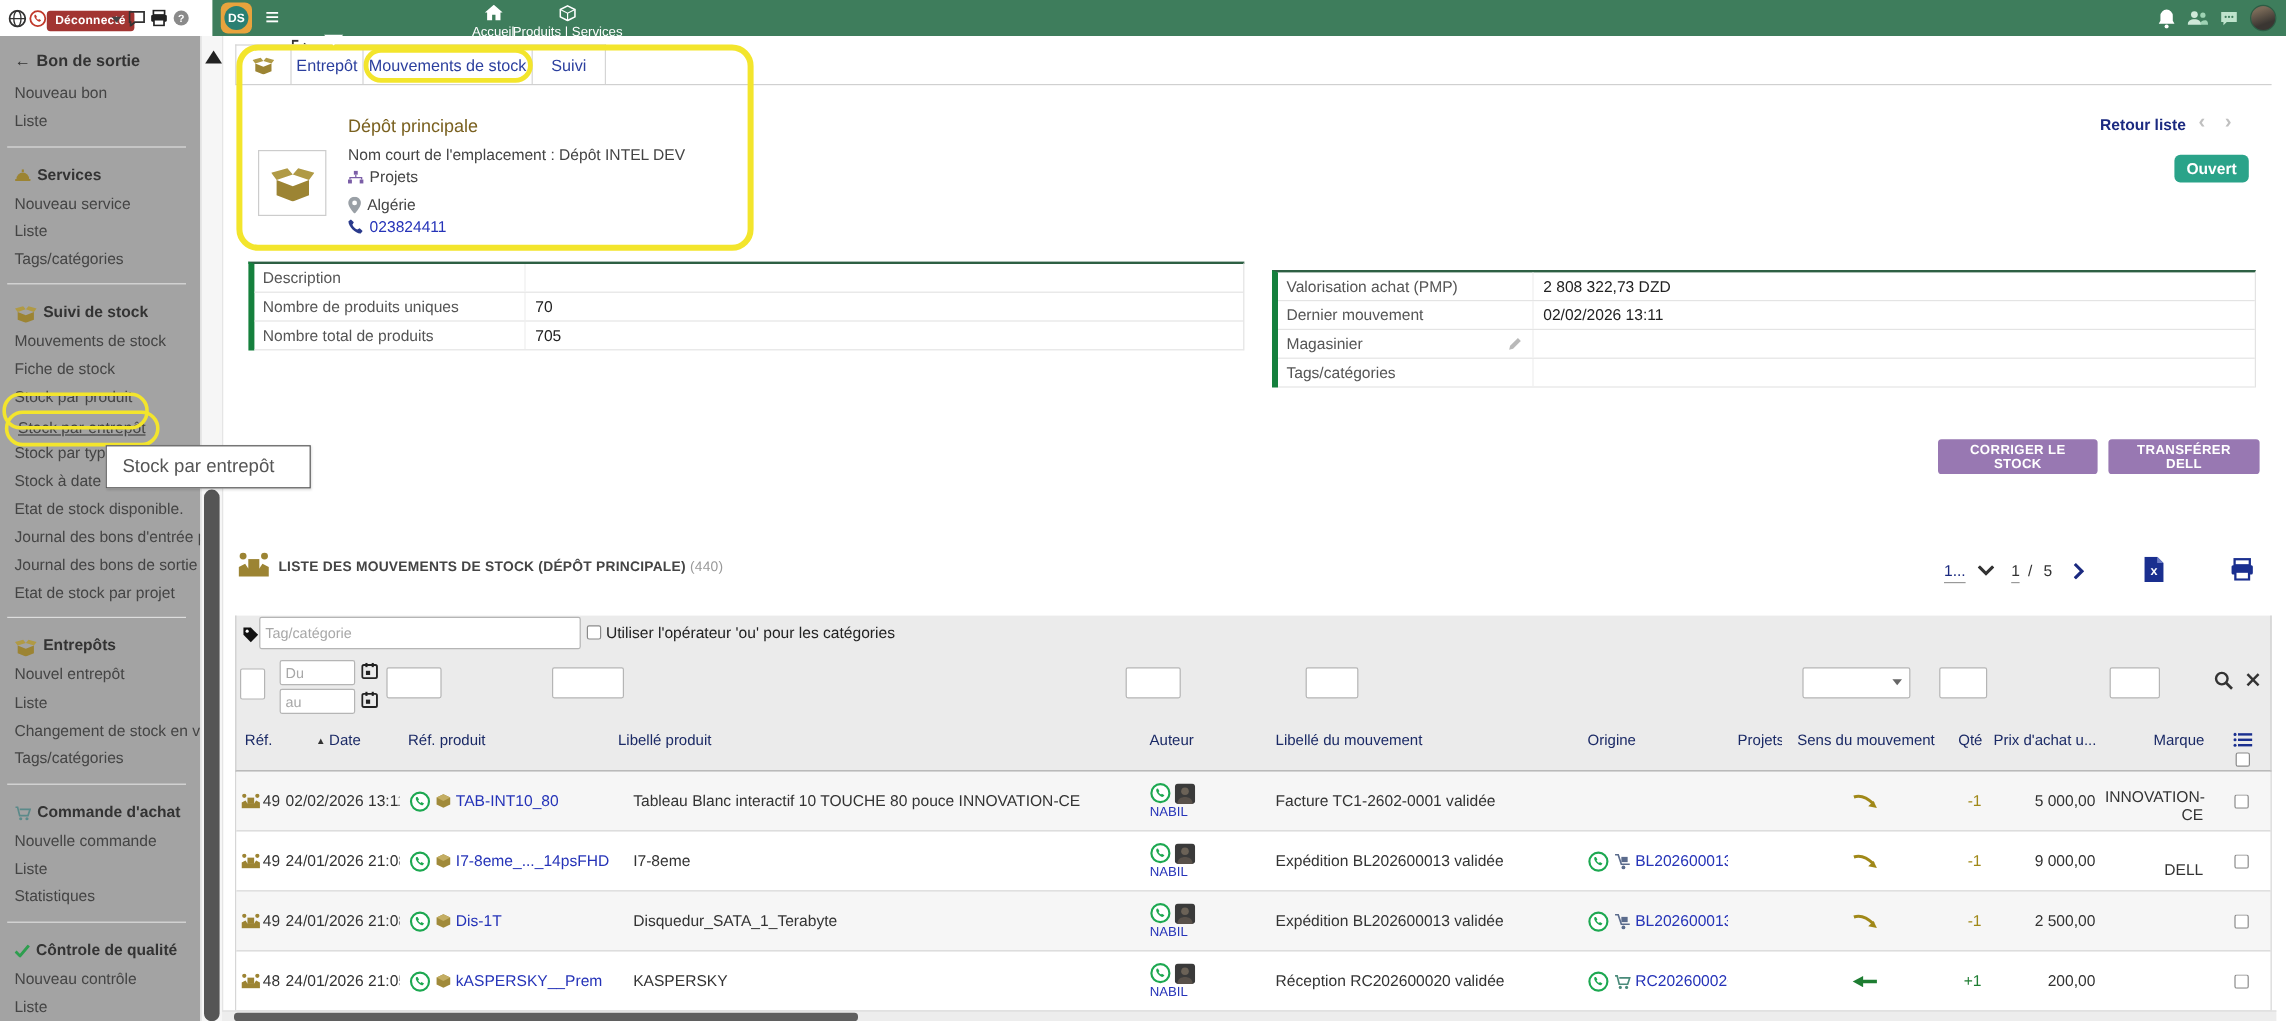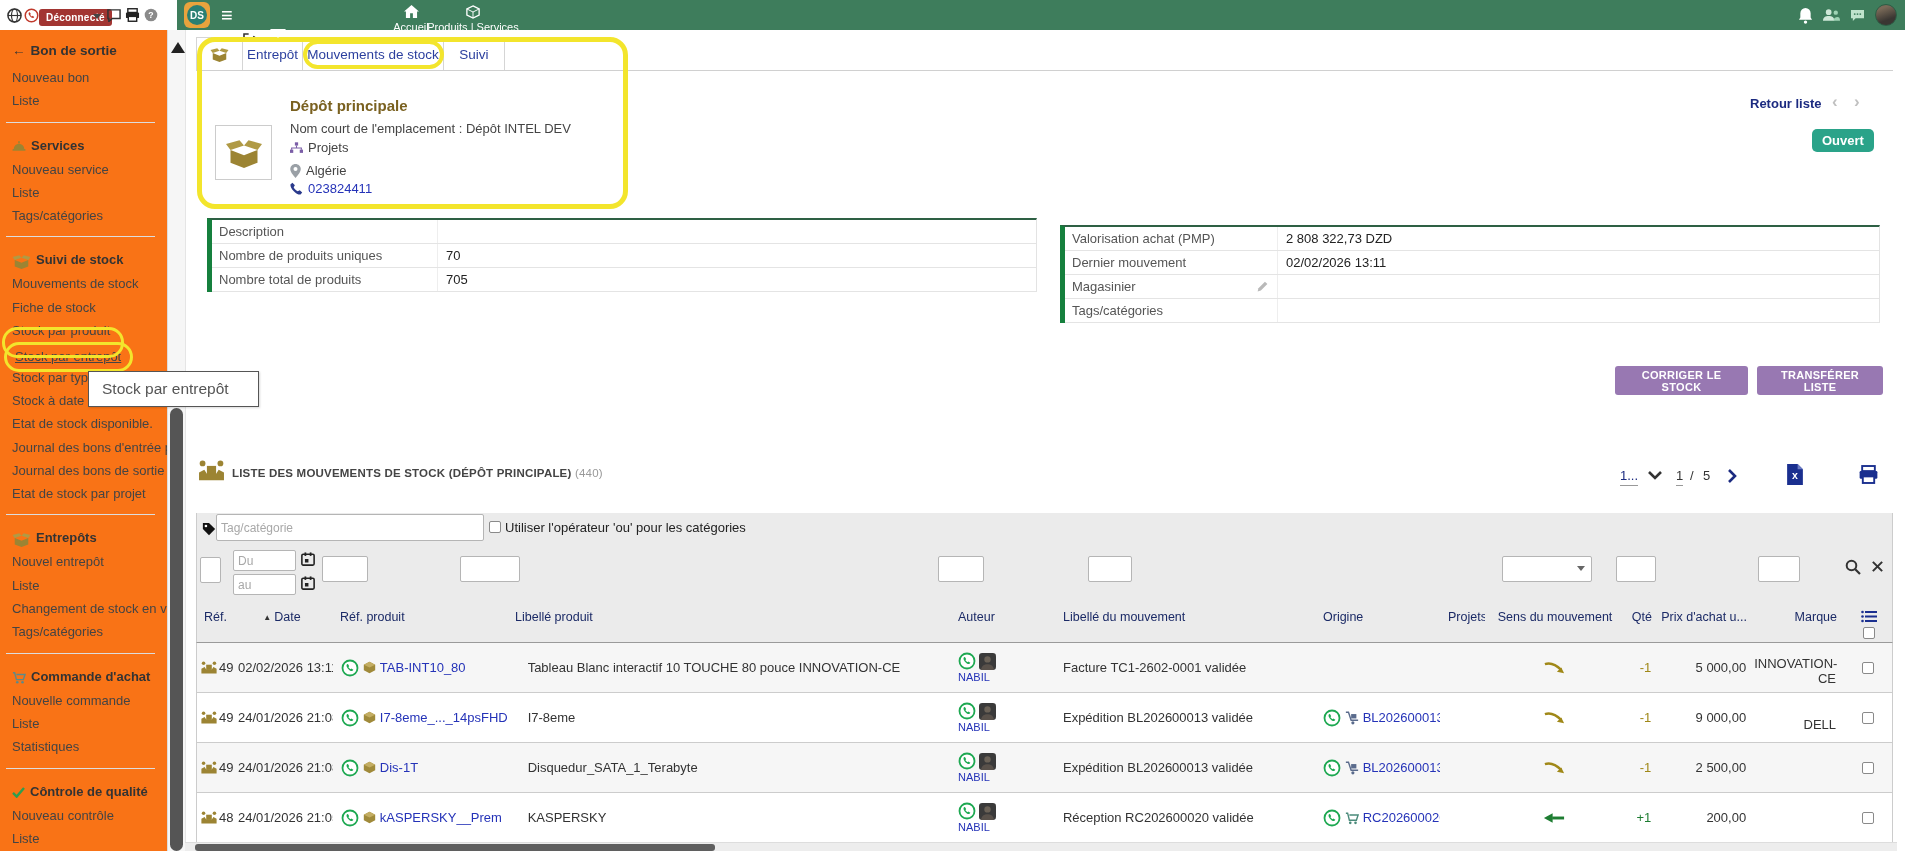--- a/index.html
+++ b/index.html
@@ -23,21 +23,21 @@
                  font-size:10px; display:flex; align-items:center; justify-content:center; }
   .burger { position:absolute; left:44px; top:6px; color:#fff; font-size:20px; font-weight:bold; line-height:18px; }
   .topmenu { position:absolute; top:2px; text-align:center; color:#fff; }
   .topmenu .lbl { font-size:11px; color:#fff; margin-top:1px; }
   .menu-notch { position:absolute; left:93px; top:29px; width:0; height:0; border-left:8px solid transparent;
                 border-right:8px solid transparent; border-top:9px solid #fff; z-index:45; }
   .topbar-right { position:absolute; right:8px; top:4px; display:flex; align-items:center; gap:10px; }
   .avatar-top { width:22px; height:22px; border-radius:50%; background:linear-gradient(160deg,#7a6a58 20%,#3a3632 70%); border:1px solid #2c5c44; }
 
   
-  #sidebar { position:absolute; left:0; top:30px; width:167px; height:821px; background:#f97316; padding:10px 0 0 12px; overflow:hidden; }
+  #sidebar { position:absolute; left:0; top:30px; width:167px; height:821px; background:#a3a3a3; padding:10px 0 0 12px; overflow:hidden; }
   .side-title-row { font-size:13.5px; font-weight:bold; color:#333; height:26px; line-height:22px; }
   .side-item { font-size:13px; color:#444; height:23.3px; line-height:23.3px; white-space:nowrap; cursor:pointer; }
   .side-sec { font-size:13px; font-weight:bold; color:#333; height:22px; line-height:20px; margin-top:13px; white-space:nowrap; }
   .side-sep { border:none; border-top:1px solid #ddd; margin:9px 12px 0 -6px; }
   .hl-oval { display:inline-block; border:3px solid #f3e52c; border-radius:15px; padding:0 9px 0 8px; margin-left:-8px;
              text-decoration:underline; }
   #side-scroll { position:absolute; left:167px; top:30px; width:19px; height:821px; background:#f6f6f6;
                  border-left:1px solid #ddd; border-right:1px solid #e5e5e5; }
   #side-thumb { position:absolute; left:2px; top:378px; width:13px; height:443px; background:#555; border-radius:7px; }
   #collapse-arrow { position:absolute; left:171px; top:42px; width:0; height:0; border-left:7px solid transparent;
@@ -46,21 +46,21 @@
   
   #tabbar { position:absolute; left:196px; top:37px; width:309px; height:33px; border:1px solid #d5d5d5; border-bottom:none; background:#fff; display:flex; }
   .tabcell { display:flex; align-items:center; justify-content:center; height:100%; }
   .tabsep { border-right:1px solid #d5d5d5; }
   .tab-label { color:#2b3f9e; font-size:13.5px; cursor:pointer; }
   #tab-underline { position:absolute; left:196px; top:70px; width:1697px; border-top:1px solid #d0d0d0; }
 
   
   #photo-box { position:absolute; left:215px; top:125px; width:57px; height:55px; border:1px solid #ccc; background:#fff;
                display:flex; align-items:center; justify-content:center; }
-  .banner-title { position:absolute; left:290px; top:97px; font-size:15px; font-weight:bold; color:#7a6120; }
+  .banner-title { position:absolute; left:290px; top:97px; font-size:15px; font-weight:normal; color:#7a6120; }
   .banner-line { position:absolute; left:290px; color:#444; font-size:13px; display:flex; align-items:center; gap:5px; }
   .blue-link { color:#2533b8; text-decoration:none; cursor:pointer; }
   #back-list { position:absolute; left:1750px; top:96px; font-size:13px; font-weight:bold; color:#1b2a80; cursor:pointer; }
   .nav-chev { position:absolute; top:92px; font-size:17px; color:#c0c0c0; font-weight:bold; cursor:pointer; }
   #status-badge { position:absolute; left:1812px; top:129px; background:#2aa389; color:#fff; font-weight:bold; font-size:13px;
                   padding:4px 10px; border-radius:5px; }
 
   
   .info-table { position:absolute; border-top:2px solid #2e6044; border-left:5px solid #15803d; border-right:1px solid #e3e3e3; background:#fff; }
   .irow { display:flex; height:24px; border-bottom:1px solid #e4e4e4; align-items:center; font-size:13px; }
@@ -389,21 +389,21 @@
       </div>
       <div class="irow">
         <div class="ilabel" style="width: 212px;">
           <span>Tags/catégories</span>
         </div>
         <div class="ivalue"></div>
       </div>
     </div>
 
   <button class="action-btn" style="left:1615px;width:133px">CORRIGER LE STOCK</button>
-  <button class="action-btn" style="left:1757px;width:126px">TRANSFÉRER LISTE</button>
+  <button class="action-btn" style="left:1757px;width:126px">TRANSFÉRER DELL</button>
 
   <span class="icon abs" style="left:198px;top:460px">
       <svg width="27" height="21" viewBox="0 0 20 16">
         <circle cx="3.2" cy="2.6" r="2.2" fill="#9c8433"></circle>
         <circle cx="16.8" cy="2.6" r="2.2" fill="#9c8433"></circle>
         <rect x="6.5" y="4.5" width="7" height="6.5" fill="#9c8433"></rect>
         <path d="M.5 15.5V9.5l4-2 2 3h7l2-3 4 2v6z" fill="#9c8433"></path>
       </svg>
     </span>
   <div id="list-title"><span>LISTE DES MOUVEMENTS DE STOCK (DÉPÔT PRINCIPALE)</span> <span id="list-count">(440)</span></div>

